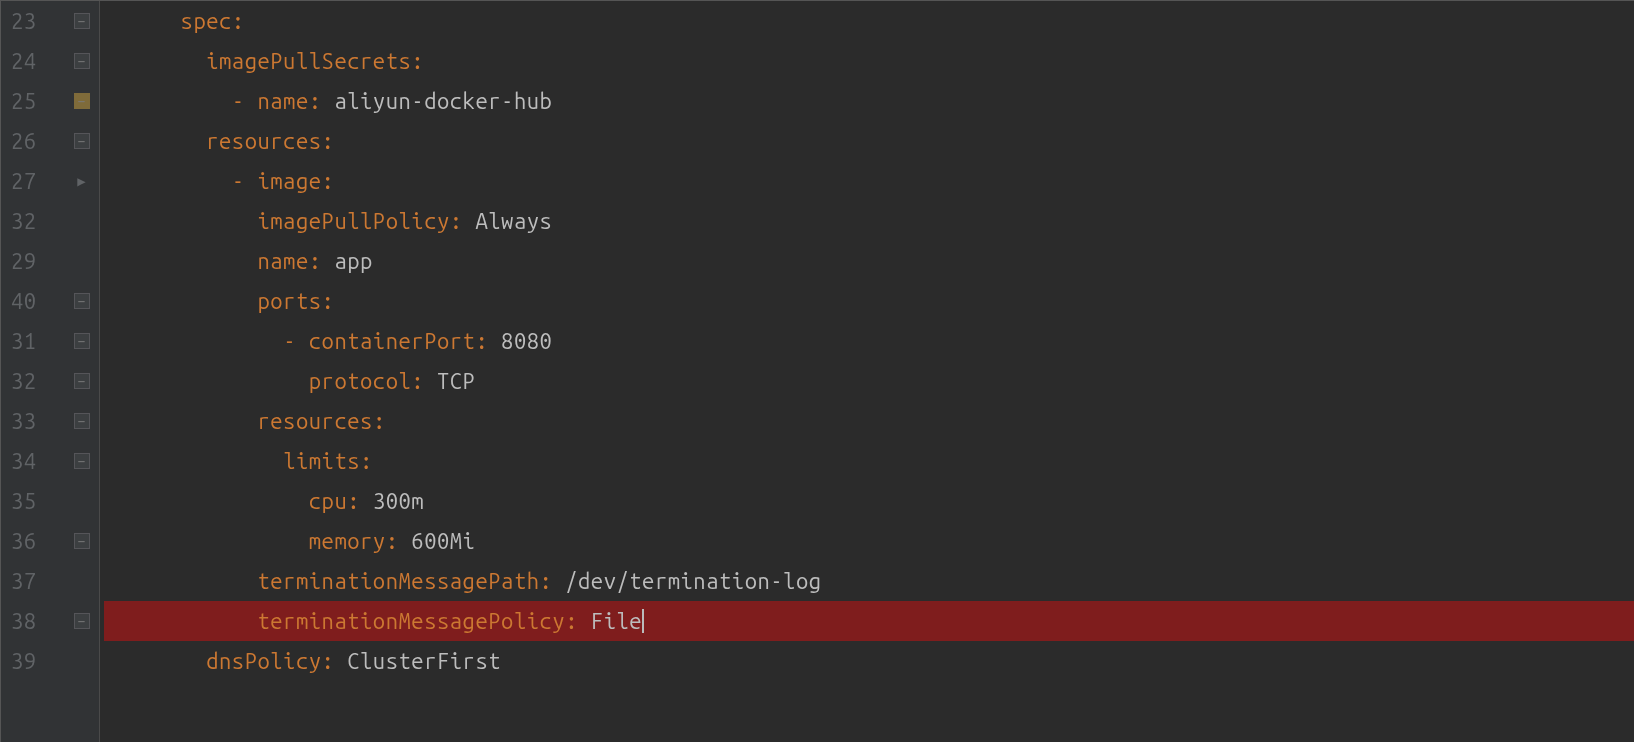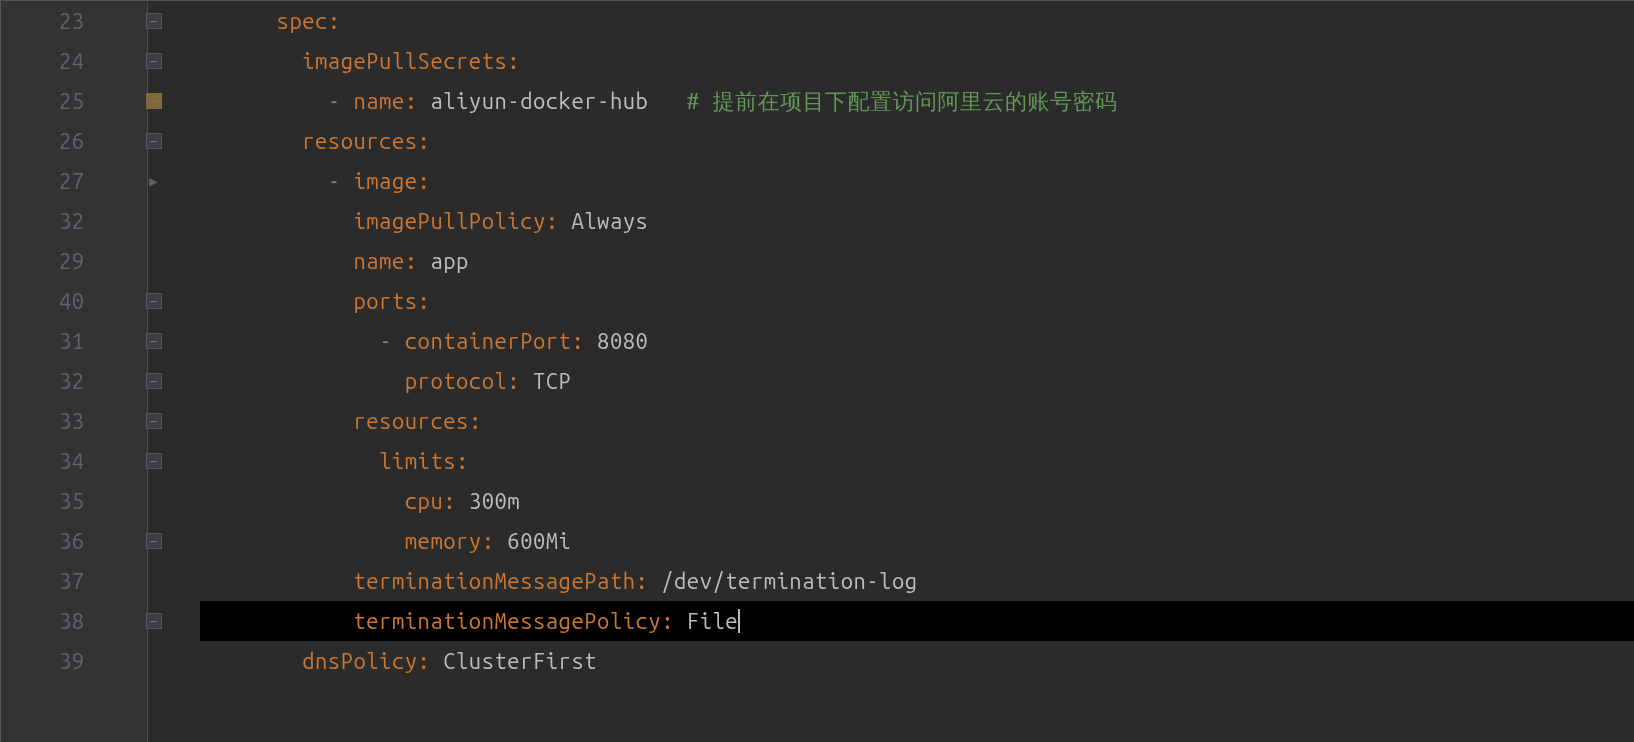--- a/index.html
+++ b/index.html
@@ -44,21 +44,20 @@
     width: 34px;
     align-items: center;
     position: relative;
   }
   .line {
     height: 40px;
     line-height: 40px;
     display: flex;
     align-items: center;
     white-space: pre;
-    margin-left: 48px;
   }
   .linenos .line {
     justify-content: flex-end;
     padding: 0;
     user-select: none;
   }
   .fold .line {
     justify-content: center;
     width: 100%;
     position: relative;
@@ -66,21 +65,21 @@
   .code {
     flex: 1 1 auto;
     display: flex;
     flex-direction: column;
     padding-left: 4px;
   }
   .code .line {
     padding-left: 0;
   }
   .code .line.current {
-    background: #000000;
+    background: #7f1d1d;
     text-align: right;
   }
 
   
   .key   { color: #cc7832; }   
   .str   { color: #bdbdbd; }   
   .dash  { color: #cc7832; }   
   .col   { color: #cc7832; }
   .comm  { color: #629755; font-style: normal; } 
 
@@ -157,21 +156,21 @@
         <div class="line"></div>
         <div class="line"><span class="fold-mark">−</span></div>
         <div class="line"></div>
         <div class="line"><span class="fold-mark">−</span></div>
         <div class="line"></div>
       </div>
   </div>
   <div class="code" id="code">
       <div class="line"><span>      </span><span class="key">spec</span><span class="col">:</span></div>
       <div class="line"><span>        </span><span class="key">imagePullSecrets</span><span class="col">:</span></div>
-      <div class="line"><span>          </span><span class="dash">- </span><span class="key">name</span><span class="col">: </span><span class="str">aliyun-docker-hub</span><span>   </span><span class="comm"># 提前在项目下配置访问阿里云的账号密码</span></div>
+      <div class="line"><span>          </span><span class="dash">- </span><span class="key">name</span><span class="col">: </span><span class="str">aliyun-docker-hub</span><span>   </span></div>
       <div class="line"><span>        </span><span class="key">resources</span><span class="col">:</span></div>
       <div class="line"><span>          </span><span class="dash">- </span><span class="key">image</span><span class="col">: </span></div>
       <div class="line"><span>            </span><span class="key">imagePullPolicy</span><span class="col">: </span><span class="str">Always</span></div>
       <div class="line"><span>            </span><span class="key">name</span><span class="col">: </span><span class="str">app</span></div>
       <div class="line"><span>            </span><span class="key">ports</span><span class="col">:</span></div>
       <div class="line"><span>              </span><span class="dash">- </span><span class="key">containerPort</span><span class="col">: </span><span class="str">8080</span></div>
       <div class="line"><span>                </span><span class="key">protocol</span><span class="col">: </span><span class="str">TCP</span></div>
       <div class="line"><span>            </span><span class="key">resources</span><span class="col">:</span></div>
       <div class="line"><span>              </span><span class="key">limits</span><span class="col">:</span></div>
       <div class="line"><span>                </span><span class="key">cpu</span><span class="col">: </span><span class="str">300m</span></div>

